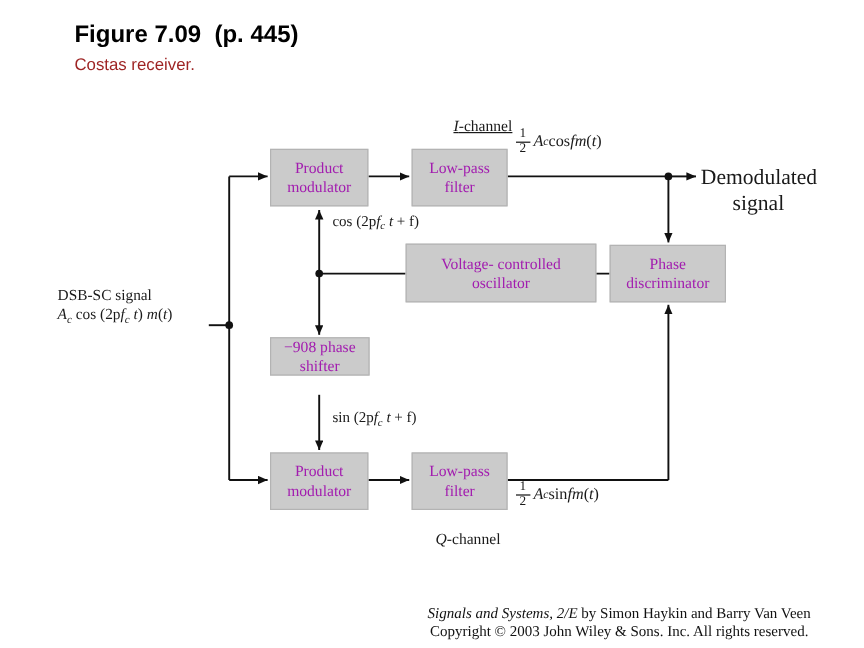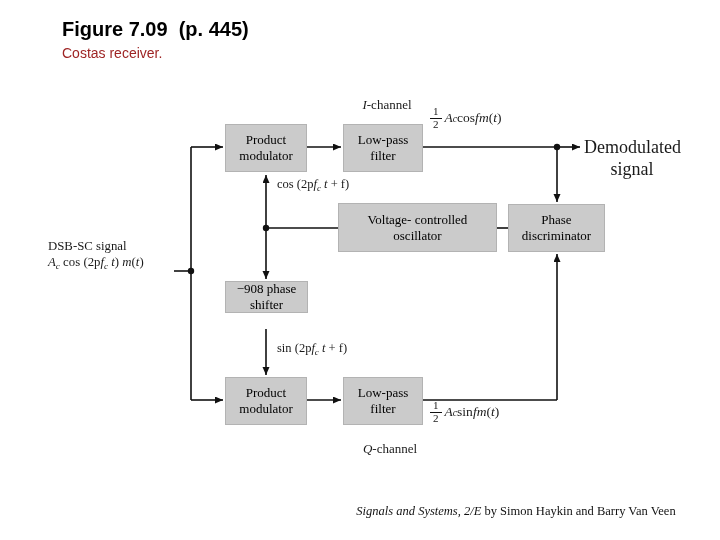--- a/index.html
+++ b/index.html
@@ -6,31 +6,31 @@
   .page{position:relative;width:720px;height:540px;background:#ffffff;overflow:hidden;
         font-family:"Liberation Serif", serif;color:#111;}
   
   .title{position:absolute;left:62px;top:18px;font-family:"Liberation Sans",sans-serif;
          font-weight:bold;font-size:20px;color:#000;white-space:pre;}
   .subtitle{position:absolute;left:62px;top:45px;font-family:"Liberation Sans",sans-serif;
          font-size:14px;color:var(--accent-red,#9e2222);}
   
   .blk{position:absolute;background:var(--block-fill,#cbcbcb);border:1px solid #b3b3b3;
        display:flex;align-items:center;justify-content:center;text-align:center;
-       font-size:13px;line-height:1.2;white-space:pre-line;box-sizing:border-box;color:#000000;}
+       font-size:13px;line-height:1.2;white-space:pre-line;box-sizing:border-box;color:#a21caf;}
   .blk-pm-top{left:225px;top:124px;width:82px;height:48px;}
   .blk-lpf-top{left:343px;top:124px;width:80px;height:48px;}
   .blk-vco{left:338px;top:203px;width:159px;height:49px;}
   .blk-pd{left:508px;top:204px;width:97px;height:48px;}
   .blk-ps{left:225px;top:281px;width:83px;height:32px;}
   .blk-pm-bot{left:225px;top:377px;width:82px;height:48px;}
   .blk-lpf-bot{left:343px;top:377px;width:80px;height:48px;}
   
   .lbl{position:absolute;font-size:13px;color:#1a1a1a;}
-  .lbl-ichannel{left:347px;top:97px;width:80px;text-align:center;}
+  .lbl-ichannel{left:347px;top:97px;width:80px;text-align:right;text-decoration:underline;}
   .lbl-qchannel{left:347px;top:441px;width:86px;text-align:center;}
   .lbl-iout{left:430px;top:106px;display:flex;align-items:center;font-size:13.5px;}
   .lbl-qout{left:430px;top:400px;display:flex;align-items:center;font-size:13.5px;}
   .lbl-cos{left:277px;top:177px;font-size:12.5px;}
   .lbl-sin{left:277px;top:341px;font-size:12.5px;}
   .lbl-dsb{left:48px;top:239px;width:126px;font-size:12.8px;line-height:1.25;}
   .lbl-demod{left:584px;top:137px;width:96px;text-align:center;font-size:18px;line-height:1.2;}
   
   .it{font-style:italic;}
   .rm{font-style:normal;}
@@ -138,15 +138,16 @@
   <div class="lbl lbl-sin"><span class="rm">sin (2p</span><span class="it">f</span><span class="sb">c</span><span class="it"> t</span><span class="rm"> + f)</span></div>
   <div class="lbl lbl-dsb">
     <span class="line" style="display:block">DSB-SC signal</span>
     <span class="line" style="display:block"><span class="it">A</span><span class="sb">c</span><span class="rm"> cos (2p</span><span class="it">f</span><span class="sb">c</span><span class="it"> t</span><span class="rm">) </span><span class="it">m</span><span class="rm">(</span><span class="it">t</span><span class="rm">)</span></span>
   </div>
   <div class="lbl lbl-demod" style="white-space:pre-line">Demodulated
 signal</div>
 
   <div class="footer">
     <span class="line"><span class="it">Signals and Systems, 2/E</span><span class="rm"> by Simon Haykin and Barry Van Veen</span></span>
+    <span class="line">Copyright © 2003 John Wiley &amp; Sons. Inc. All rights reserved.</span>
   </div>
 
 </div>
 
 </body></html>

